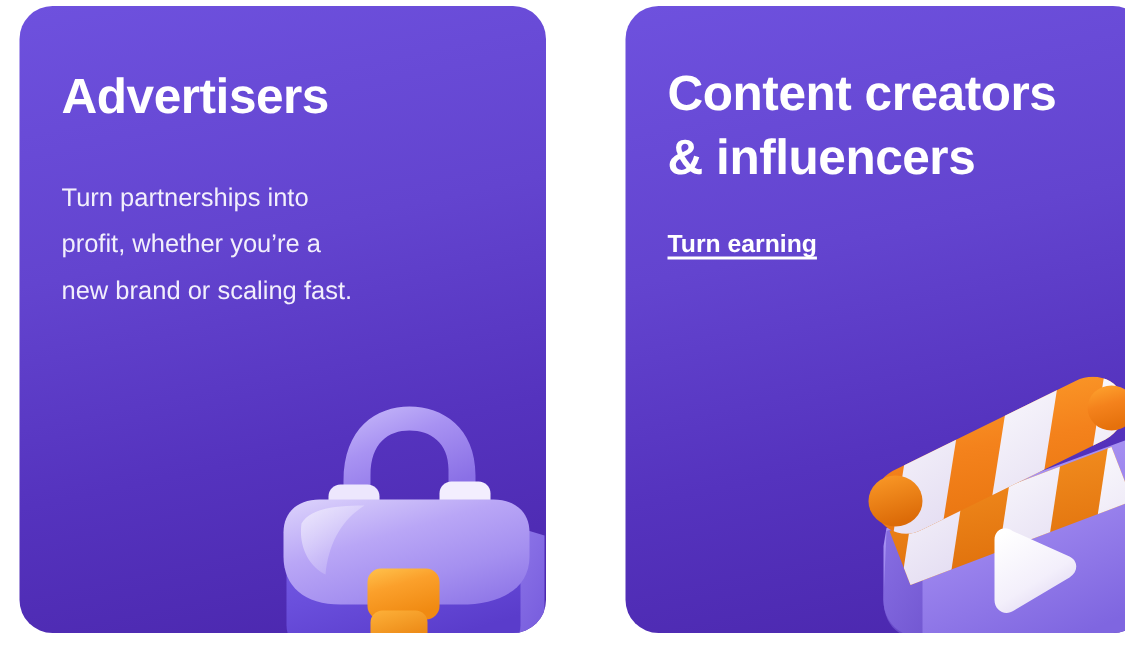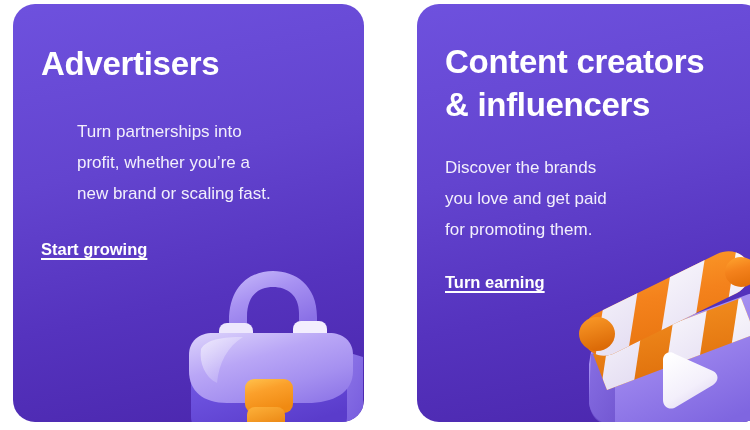--- a/index.html
+++ b/index.html
@@ -58,21 +58,21 @@
 
   .card-body {
     color: #F2EFFC;
     font-size: 17px;
     line-height: 31px;
     margin: 0;
     white-space: pre-line;
     font-weight: normal;
   }
 
-  .card-advertisers .card-body { margin-top: 31px; margin-left: 36px; }
+  .card-advertisers .card-body { margin-top: 31px; }
   .card-creators  .card-body { margin-top: 26px; }
 
   .card-link {
     display: inline-block;
     color: #ffffff;
     font-size: 16.5px;
     font-weight: bold;
     text-decoration: underline;
     text-underline-offset: 3px;
     text-decoration-thickness: 2px;
@@ -105,21 +105,20 @@
 <div class="cards-row">
 
   <div class="promo-card card-advertisers">
 
     <h2 class="card-title">Advertisers</h2>
 
     <p class="card-body">Turn partnerships into
 profit, whether you’re a
 new brand or scaling fast.</p>
 
-    <a class="card-link">Start growing</a>
 
     
     <svg class="art art-briefcase" viewBox="0 0 215 185">
       <defs>
         <linearGradient id="bcBodyFront" x1="0" y1="0" x2="0.5" y2="1">
           <stop offset="0%" stop-color="#7C63E8"></stop>
           <stop offset="55%" stop-color="#6A4FDC"></stop>
           <stop offset="100%" stop-color="#5A3CCB"></stop>
         </linearGradient>
         <linearGradient id="bcFlap" x1="0.1" y1="0" x2="0.8" y2="1">
@@ -171,23 +170,20 @@
       <rect x="78" y="128" width="48" height="34" rx="9" fill="url(#bcClasp)"></rect>
       <rect x="80" y="156" width="38" height="28" rx="8" fill="url(#bcClasp2)"></rect>
     </svg>
   </div>
 
   <div class="promo-card card-creators">
 
     <h2 class="card-title">Content creators
 &amp; influencers</h2>
 
-    <p class="card-body">Discover the brands
-you love and get paid
-for promoting them.</p>
 
     <a class="card-link">Turn earning</a>
 
     
     <svg class="art art-clapper" viewBox="0 0 205 190">
       <defs>
         <linearGradient id="cbBoard" x1="0.1" y1="0" x2="0.7" y2="1">
           <stop offset="0%" stop-color="#B9A6F6"></stop>
           <stop offset="50%" stop-color="#9C85EE"></stop>
           <stop offset="100%" stop-color="#7F66E0"></stop>

